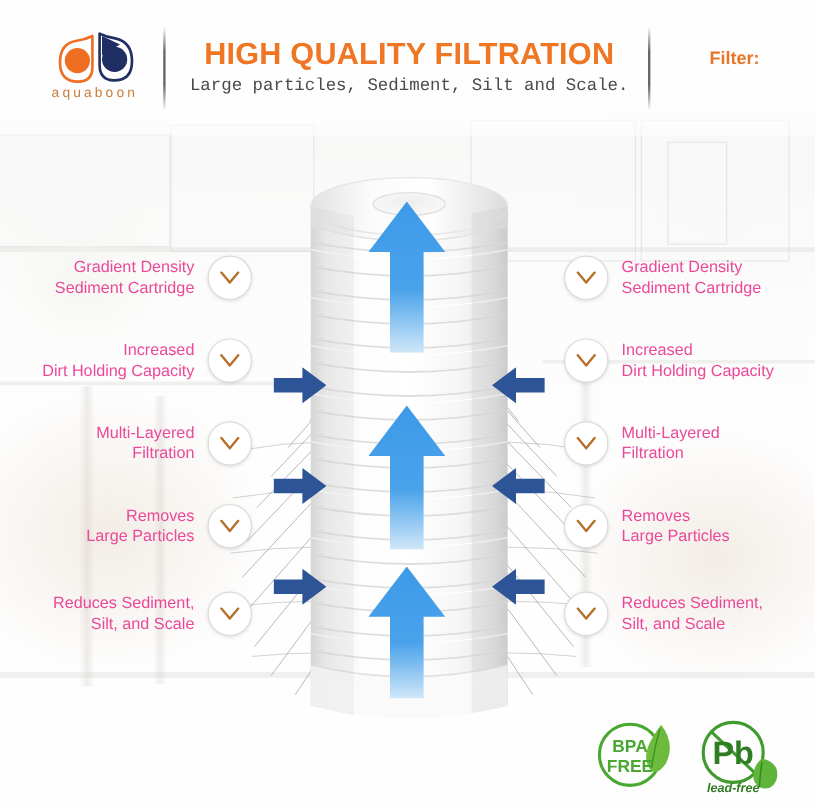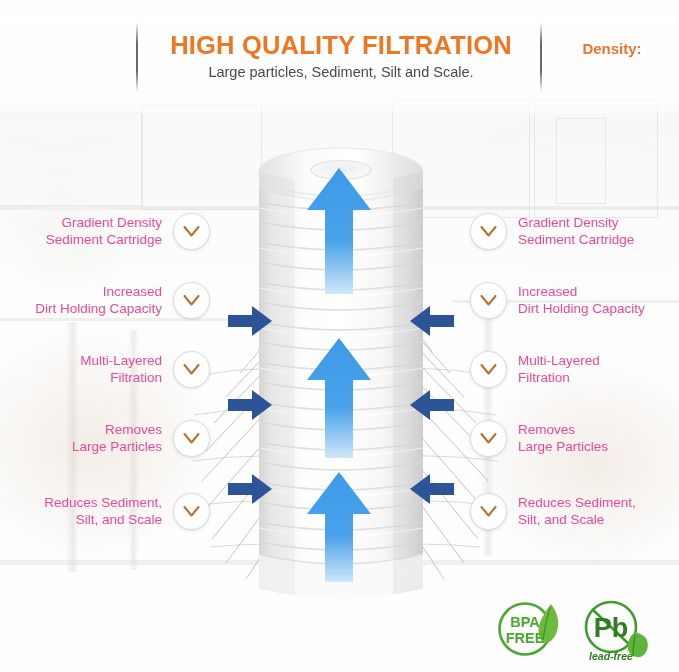--- a/index.html
+++ b/index.html
@@ -82,21 +82,21 @@
     text-align: center;
   }
   #main-title {
     font-size: 25.5px; font-weight: bold;
     color: #ef7622; letter-spacing: 0.2px;
     line-height: 30px; white-space: nowrap;
   }
   #sub-title {
     margin-top: 3px;
     font-size: 14.5px; color: #4a4a4c;
-    line-height: 19px; white-space: nowrap;
+    line-height: 19px; white-space: nowrap; font-family: Liberation Mono, monospace;
   }
 
   
   #filter-block {
     position: absolute; left: 548px; top: 38px; width: 128px;
     text-align: center; color: #e8762a;
   }
   #filter-label { font-size: 15px; font-weight: bold; line-height: 21px; }
   #filter-code  { font-size: 17px; font-weight: bold; line-height: 23px; white-space: nowrap; }
 
@@ -151,31 +151,43 @@
   <div class="leg" style="left:482px;  top:306px; width:12px;  height:250px;"></div>
   <div class="warm" style="left:-40px;  top:330px; width:260px; height:230px;"></div>
   <div class="warm" style="left:470px;  top:360px; width:250px; height:210px;"></div>
   <div class="bloom" style="left:6px;    top:186px; width:130px; height:110px;"></div>
   <div class="sill" style="left:0px;    top:560px; width:679px; height:5px;"></div>
 </div>
 
 <div id="header">
   <div class="hdr-bg"></div>
 
+  <div id="logo">
+    <svg class="mark" viewBox="0 0 72 44">
+
+      <path d="M33 4 L33 30 Q33 42 21 42 Q6 42 6 26 Q6 10 20 8 Q27 7 33 4 Z" fill="none" stroke="#ee6f21" stroke-width="2.2" stroke-linejoin="round"></path>
+      <circle cx="20.5" cy="24.5" r="10.5" fill="#ee6f21"></circle>
+
+      <path d="M39 2 L39 28 Q39 41 51 41 Q66 41 66 25 Q66 9 52 6 Q45 5 39 2 Z" fill="none" stroke="#1f2f63" stroke-width="2.2" stroke-linejoin="round"></path>
+      <circle cx="51.5" cy="23.5" r="10.5" fill="#1f2f63"></circle>
+      <path d="M41 4 L41 20 L56 11 Z" fill="#1f2f63"></path>
+    </svg>
+    <div class="word">aquaboon</div>
+  </div>
 
   <div class="hdr-div" id="hdr-div-left"></div>
   <div class="hdr-div" id="hdr-div-right"></div>
 
   <div id="title-block">
     <div id="main-title">HIGH QUALITY FILTRATION</div>
     <div id="sub-title">Large particles, Sediment, Silt and Scale.</div>
   </div>
 
   <div id="filter-block">
-    <div id="filter-label">Density:</div>
+    <div id="filter-label">Filter:</div>
   </div>
 </div>
 
 <svg id="fibers" viewBox="0 0 330 330">
   <g stroke="#9a9a9e" stroke-width="0.8" fill="none" opacity="0.72">
     <path d="M150 6 L78 96"></path>   
       <path d="M150 16 L60 118"></path>  
       <path d="M152 30 L46 142"></path>
     <path d="M152 46 L34 168"></path> 
       <path d="M152 64 L26 196"></path>  

